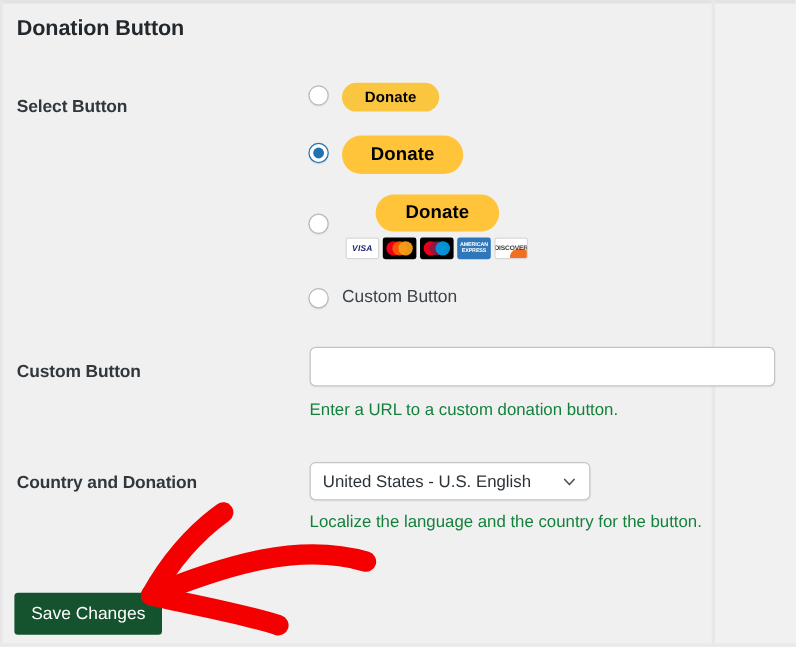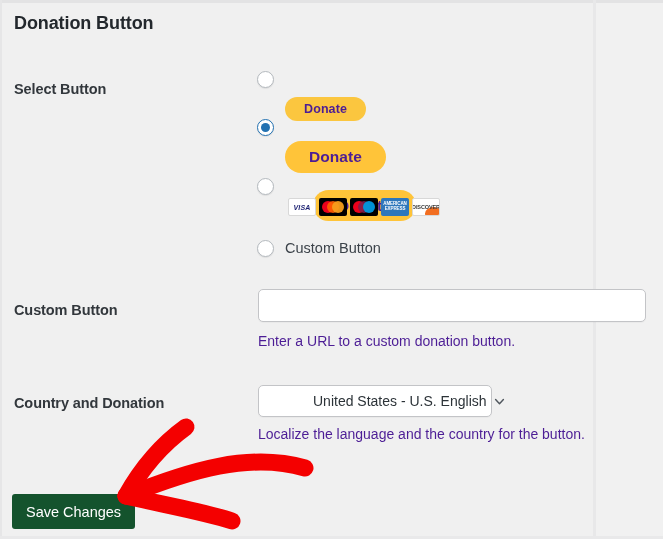--- a/index.html
+++ b/index.html
@@ -113,26 +113,25 @@
     color: #3c434a;
   }
 
   
   .donate-btn {
     position: absolute;
     display: flex;
     align-items: center;
     justify-content: center;
     border-radius: 999px;
-    color: #4c1d95;
+    color: #000000;
     font-weight: bold;
     font-family: "Liberation Sans", sans-serif;
     box-sizing: border-box;
     overflow: hidden;
-    margin-top: 28px;
   }
   #donate-btn-1 {
     left: 285px;
     top: 69px;
     width: 81px;
     height: 24px;
     background: #fbc63f;
     font-size: 12.5px;
     letter-spacing: 0.1px;
   }
@@ -252,21 +251,21 @@
     padding: 0 9px;
     outline: none;
     box-shadow: 0 1px 1px rgba(0,0,0,0.03);
   }
 
   
   .help-text {
     position: absolute;
     left: 258px;
     font-size: 14px;
-    color: #4c1d95;
+    color: #15803d;
   }
   #help-custom-button { top: 333px; }
   #help-country-language { top: 426px; }
 
   
   #country-language-select {
     position: absolute;
     left: 258px;
     top: 385px;
     width: 234px;
@@ -278,21 +277,20 @@
     display: flex;
     align-items: center;
     padding: 0 10px;
     box-shadow: 0 1px 1px rgba(0,0,0,0.03);
   }
   #country-language-select .sel-value {
     font-size: 14px;
     color: #2c3338;
     flex: 1;
     white-space: nowrap;
-    margin-left: 44px;
   }
   #country-language-select .chev {
     width: 13px;
     height: 13px;
     margin-left: 6px;
     flex: none;
   }
 
   
   #save-changes-button {

